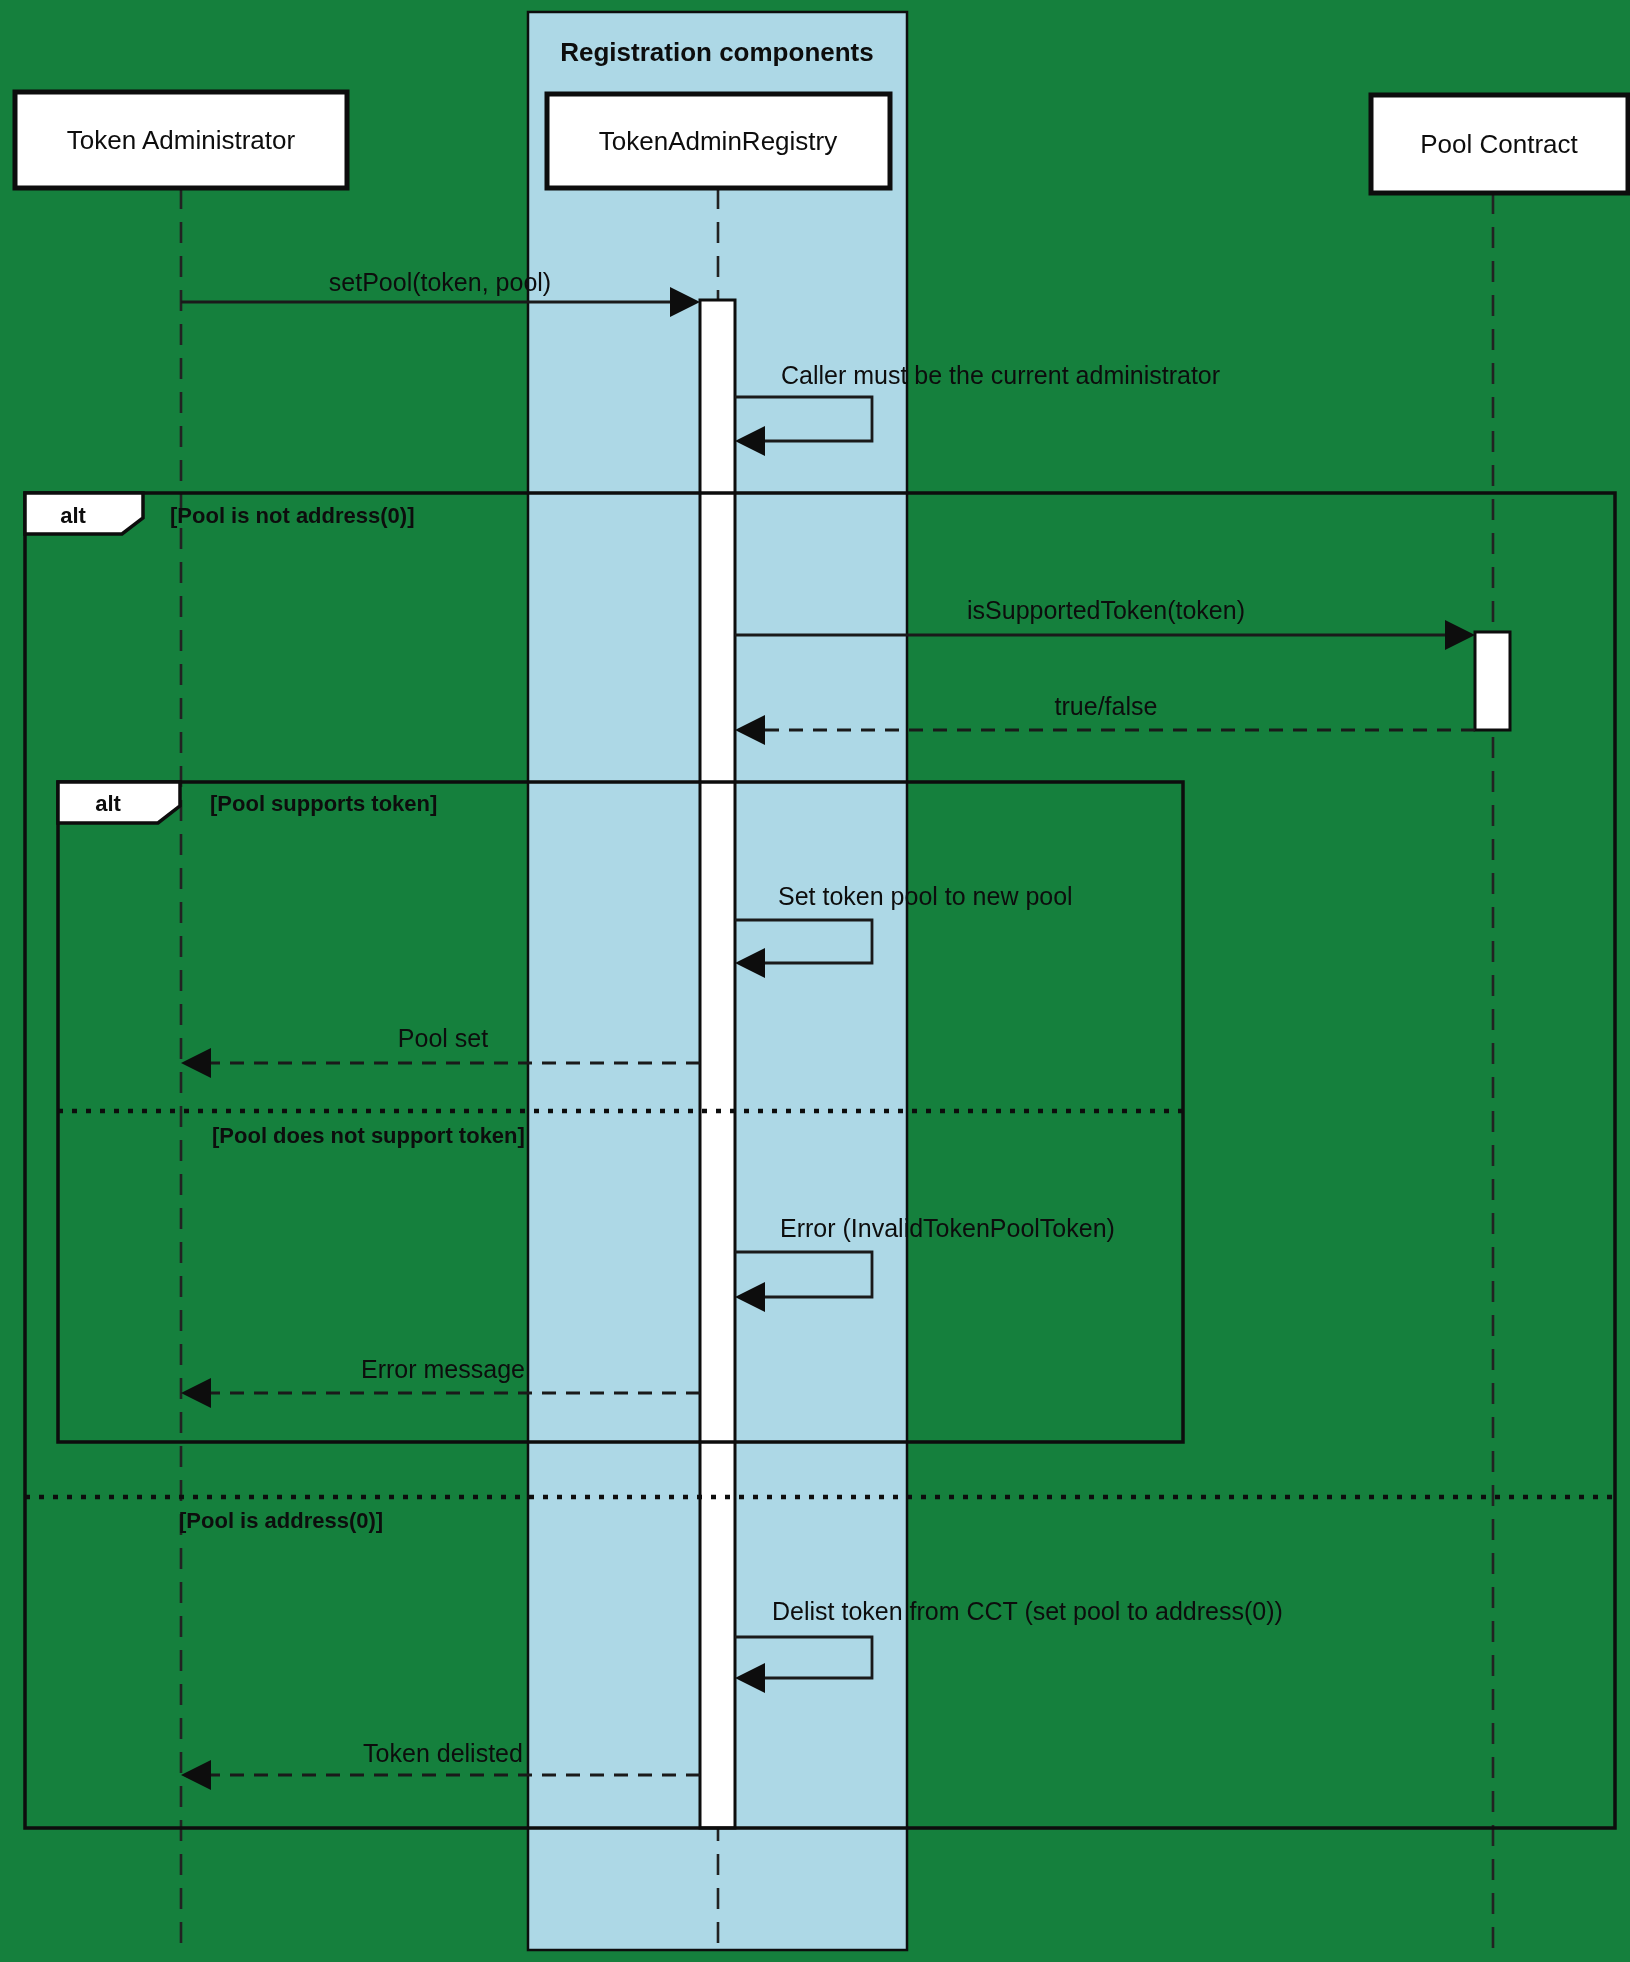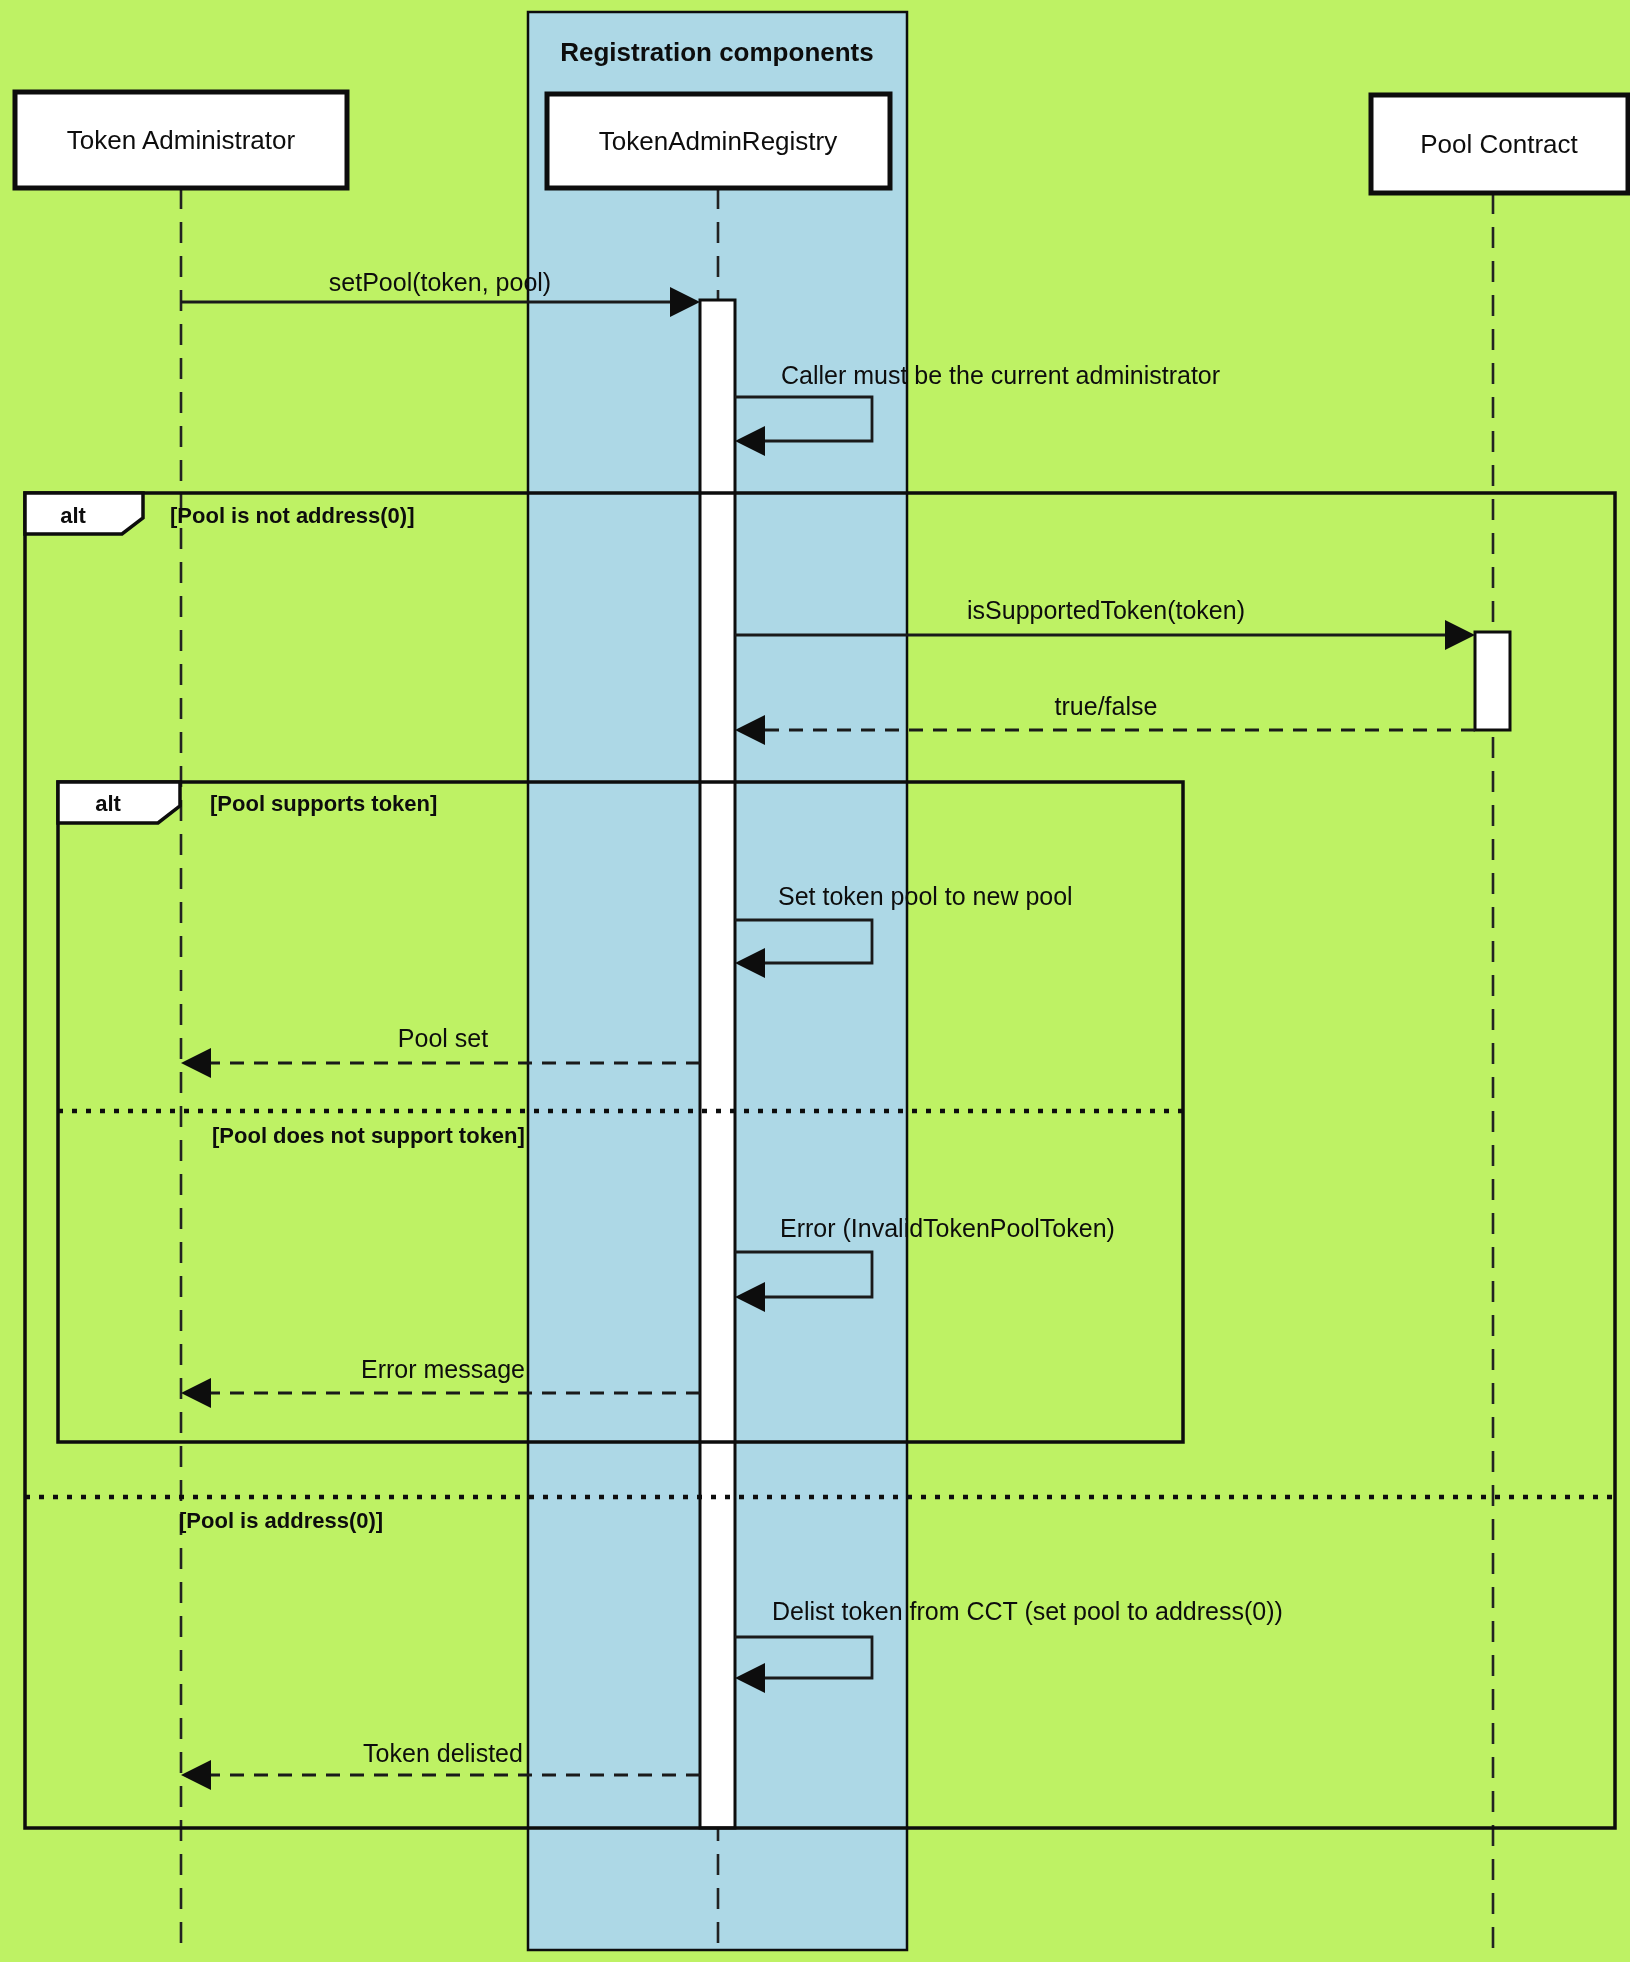--- a/index.html
+++ b/index.html
@@ -1,20 +1,20 @@
 <!DOCTYPE html>
 <html><head>
 <meta charset="utf-8">
 <style>
   html, body { margin: 0; padding: 0; background: #ffffff; }
   .canvas {
     position: relative;
     width: 1630px;
     height: 1962px;
-    background: #bef264;
+    background: #15803d;
     font-family: "Liberation Sans", sans-serif;
   }
   svg.diagram { position: absolute; left: 0; top: 0; }
   svg text {
     font-family: "Liberation Sans", sans-serif;
     fill: #0d0d0d;
   }
   .band-title { font-size: 26px; font-weight: bold; }
   .actor      { font-size: 26px; }
   .msg        { font-size: 25px; }

